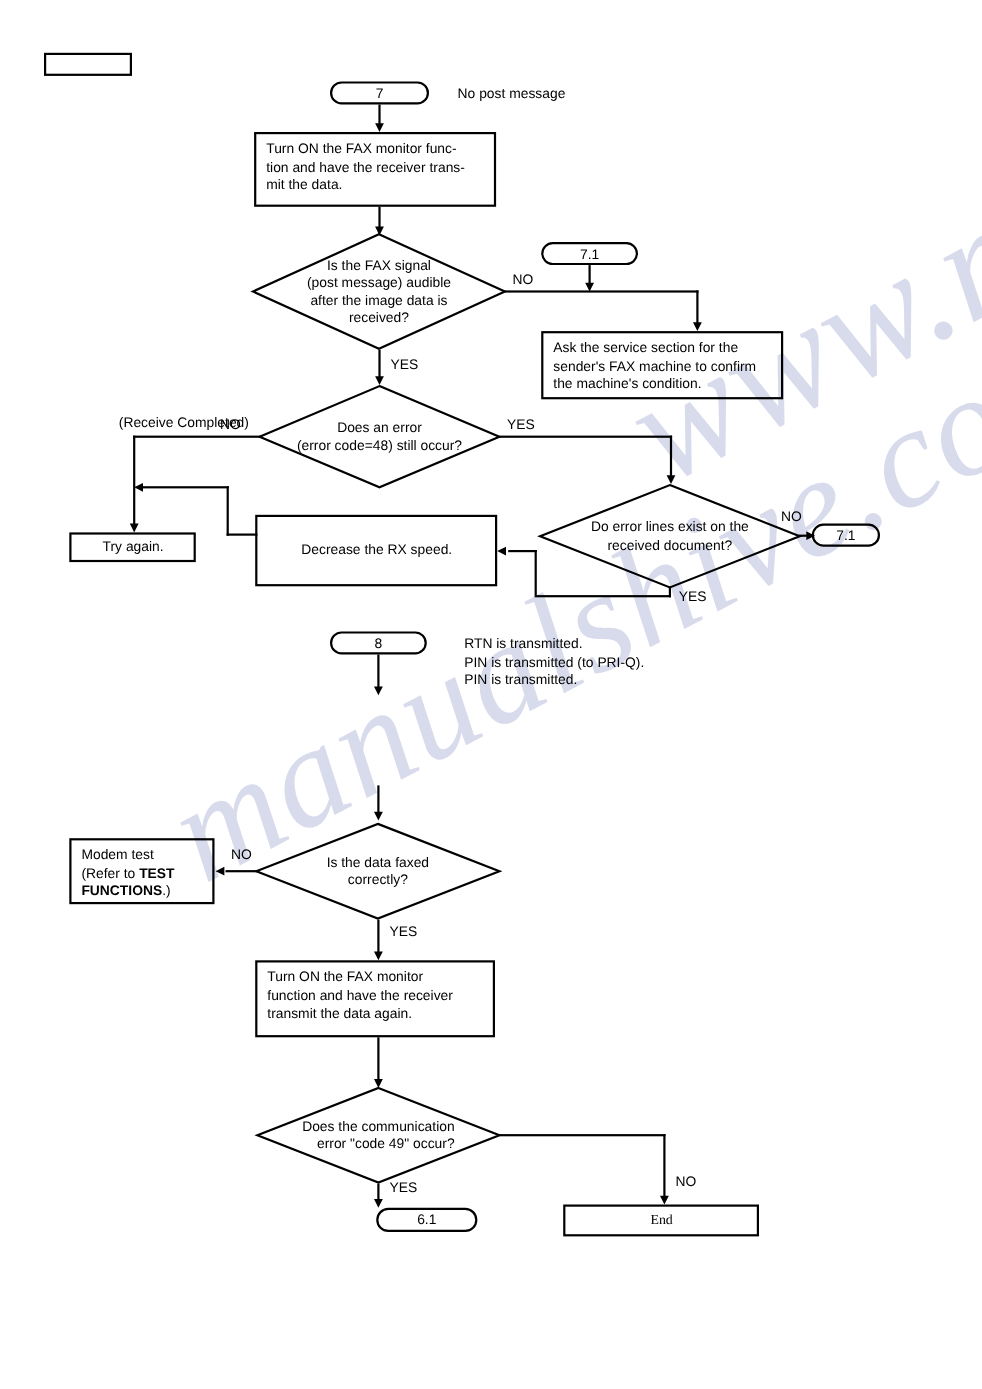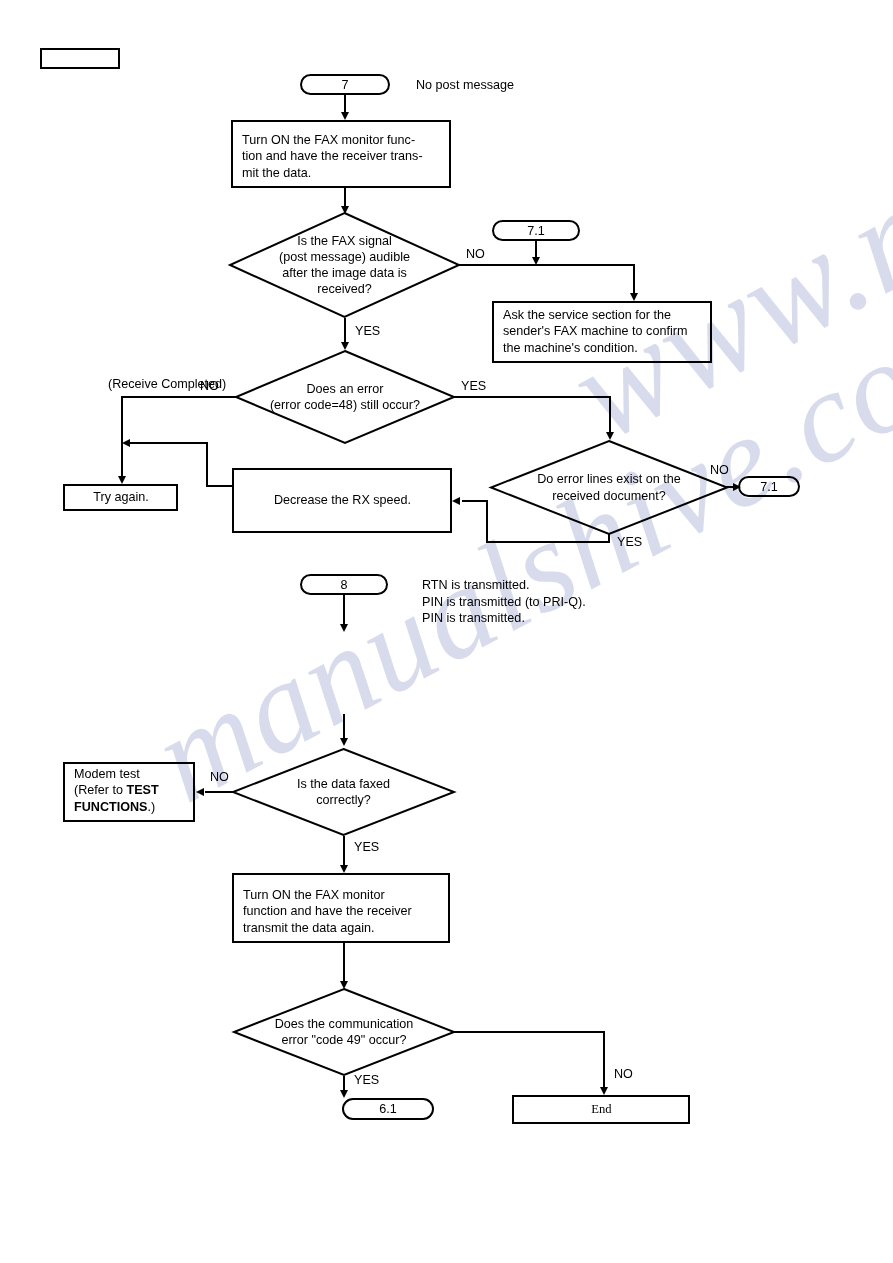--- a/index.html
+++ b/index.html
@@ -34,21 +34,21 @@
   .node {
     position: absolute;
     box-sizing: border-box;
     display: flex;
     align-items: center;
   }
   .proc {
     border: 2px solid #000;
     background: transparent;
     padding: 5px 8px 5px 9px;
-    align-items: flex-end;
+    align-items: flex-start;
   }
   .proc .txt {
     font-size: 12.6px;
     line-height: 16.5px;
     text-align: left;
     width: 100%;
   }
   .proc.center {
     align-items: center;
     justify-content: center;
@@ -297,21 +297,21 @@
   </div>
 
   <div class="ln lnv" style="left:343px; top:943px; height:40px;"></div>
   <div class="arrow arrow-down" style="left:339.5px; top:981px;"></div>
 
   <div class="diamond-wrap" style="left:233px; top:988px; width:222px; height:88px;">
     <svg width="222" height="88" viewBox="0 0 222 88">
       <polygon points="111,1 221,44 111,87 1,44" fill="none" stroke="#000" stroke-width="2"></polygon>
     </svg>
     <div class="diamond-label">
-      <span class="txt" style="white-space:pre-line; padding:0 10px;">Does the communication
+      <span class="txt" style="white-space:pre-line; padding:0 10px;text-align:right;">Does the communication
 error "code 49" occur?</span>
     </div>
   </div>
 
   <div class="branch-label" style="left:354px; top:1073px;">YES</div>
   <div class="ln lnv" style="left:343px; top:1076px; height:16px;"></div>
   <div class="arrow arrow-down" style="left:339.5px; top:1090px;"></div>
   <div class="node term" style="left:298px; top:1098px; width:92px; height:22px;margin-left:44px;">
     <span class="txt">6.1</span>
   </div>

